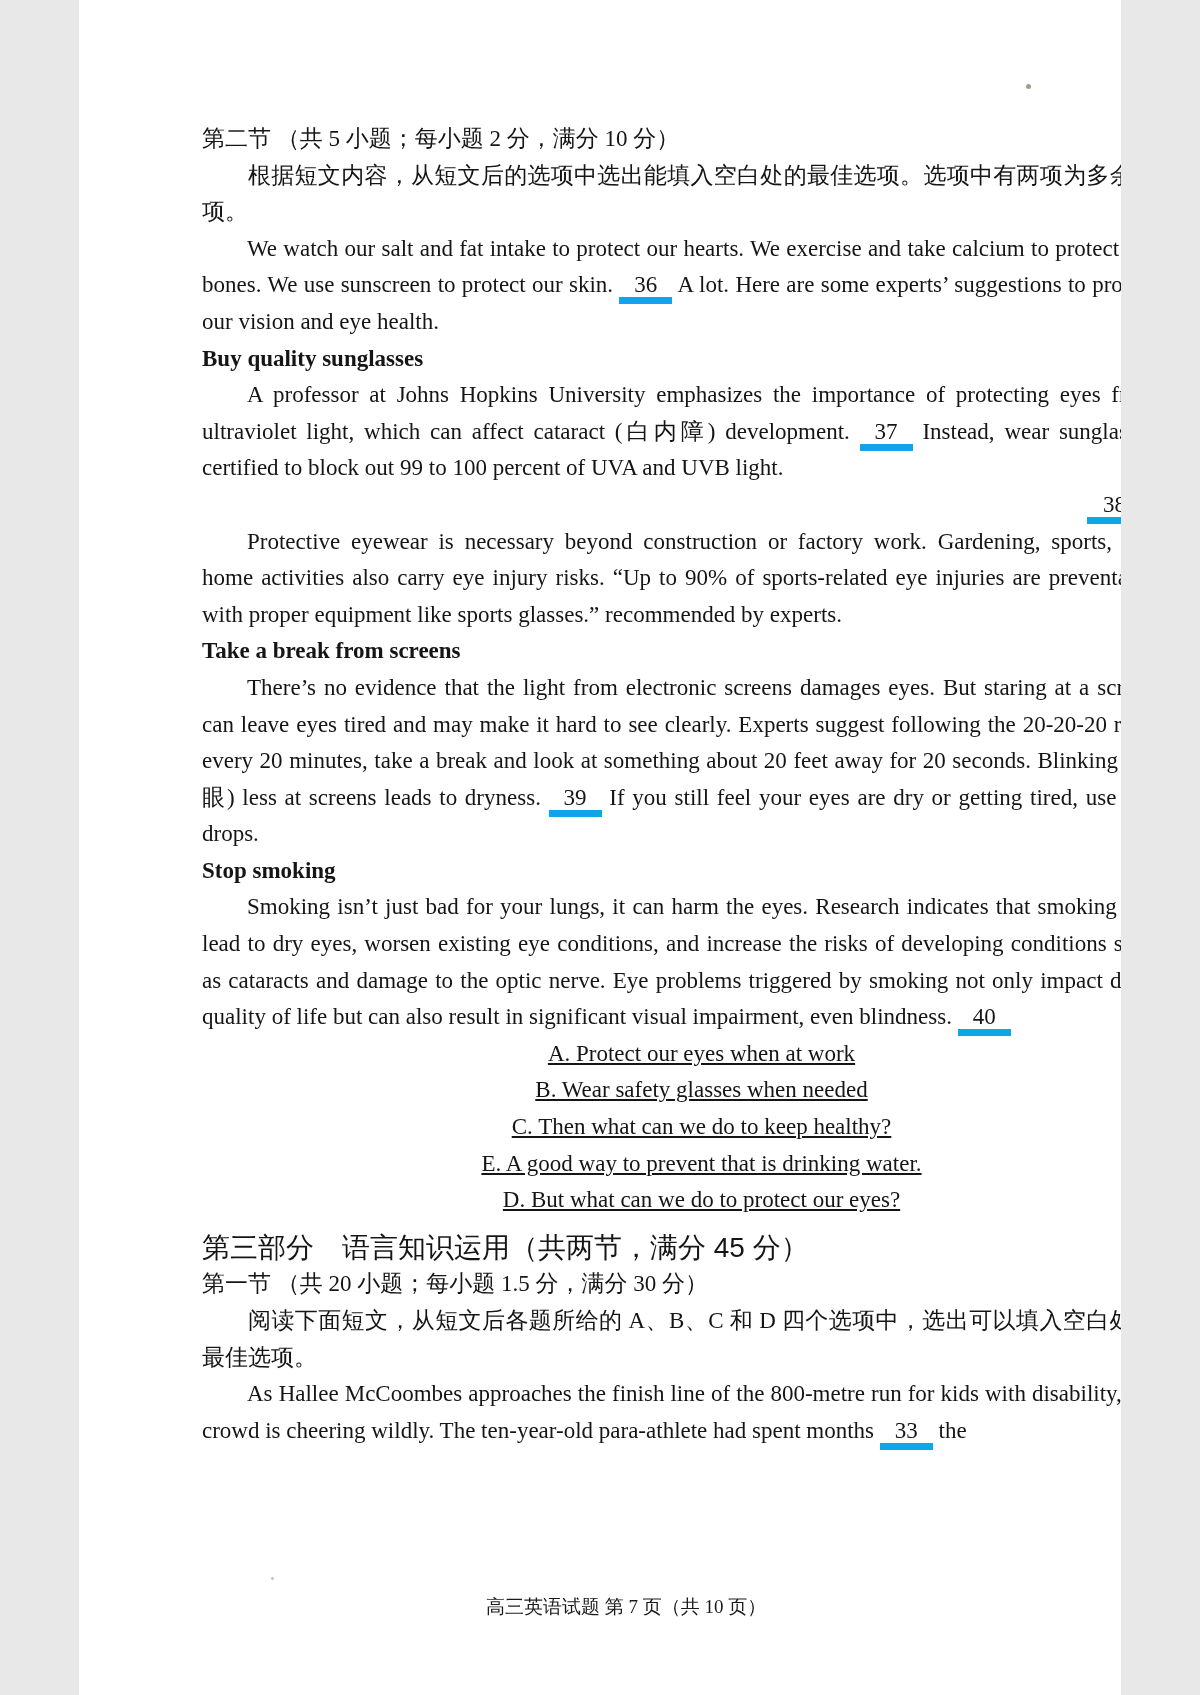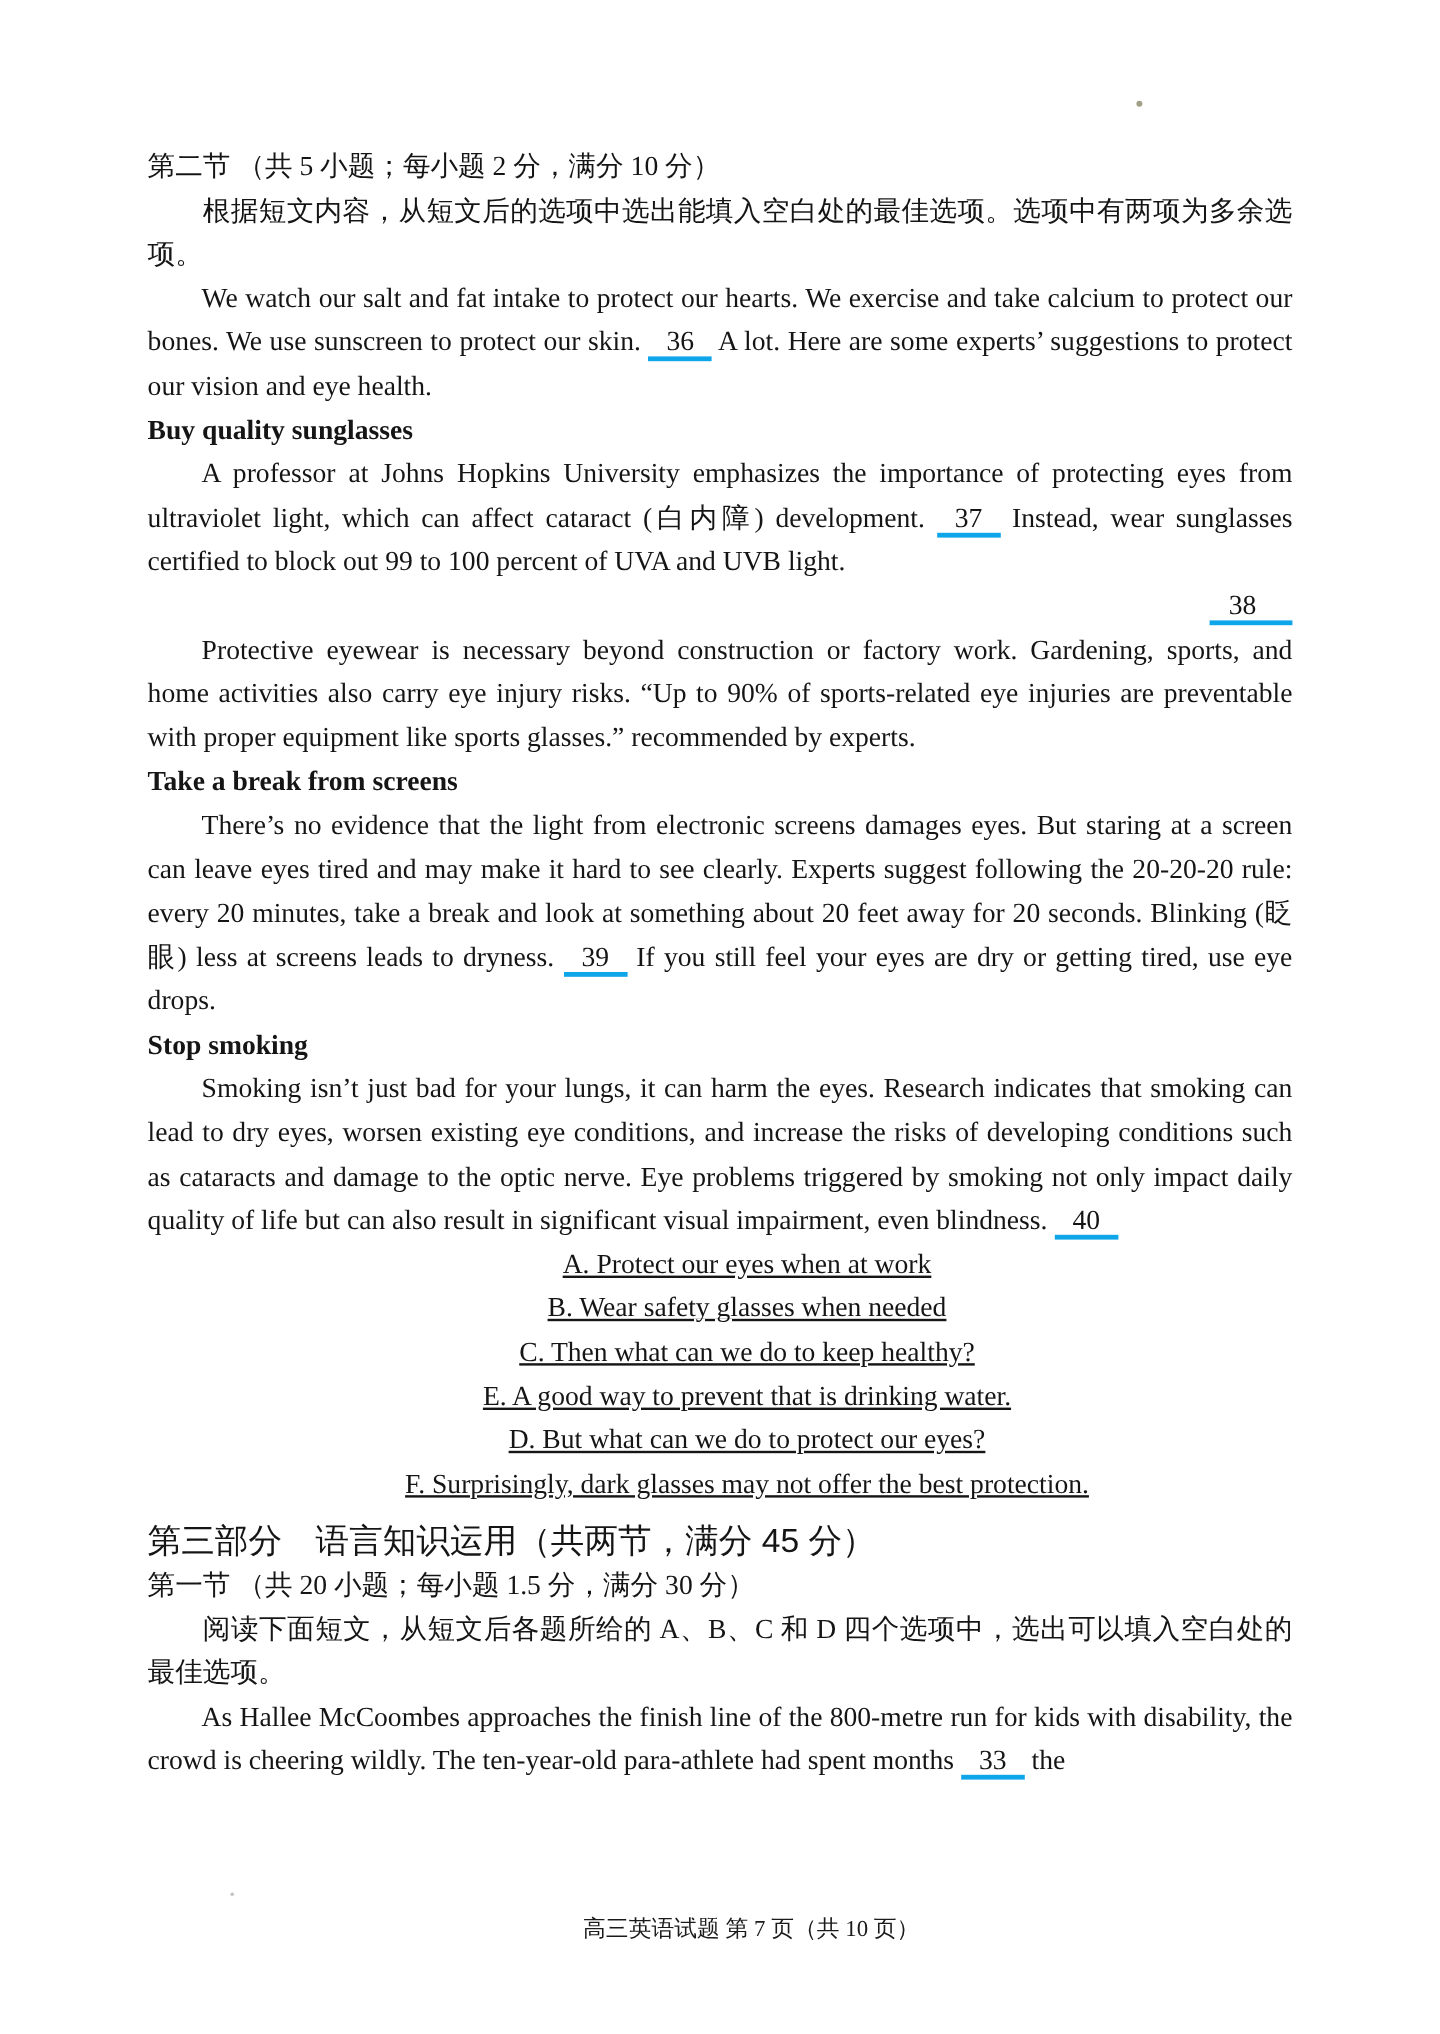--- a/index.html
+++ b/index.html
@@ -1,18 +1,18 @@
 <!DOCTYPE html>
 <html><head>
 <meta charset="utf-8">
 <style>
   html,body { margin:0; padding:0; background:#e8e8e8; }
   .page {
     position:relative;
-    width:1200px; height:1695px;
+    width:1042px; height:1695px;
     margin:0 auto;
     background:#ffffff;
     overflow:hidden;
     font-family:"Liberation Serif","DejaVu Serif",serif;
     color:#151515;
   }
   .content {
     position:absolute;
     left:123px; top:121px;
     width:954px;
@@ -24,21 +24,21 @@
   .en-heading{ font-weight:700; text-align:left; }
   .option    { padding-left:45px; text-align:center;text-decoration:underline; }
   .blank-line{ text-align:right; }
   .part-heading {
     font-family:"Liberation Sans","DejaVu Sans",sans-serif;
     font-weight:400;
     font-size:28px;
     margin-top:11px;
   }
   .blank {
-    border-bottom:4px solid #0ea5e9;
+    border-bottom:7px solid #0ea5e9;
     padding:0 15px;
     white-space:nowrap;
   }
   .blank-line .blank { padding:0 30px 0 16px; }
   .footer {
     position:absolute;
     left:0; top:1594px; width:100%;
     text-align:center;
     font-size:19px;
     color:#1a1a1a;
@@ -64,20 +64,19 @@
       <div class="line en-para"><span>Protective eyewear is necessary beyond construction or factory work. Gardening, sports, and home activities also carry eye injury risks. “Up to 90% of sports-related eye injuries are preventable with proper equipment like sports glasses.” recommended by experts.</span></div>
       <div class="line en-heading"><span>Take a break from screens</span></div>
       <div class="line en-para"><span>There’s no evidence that the light from electronic screens damages eyes. But staring at a screen can leave eyes tired and may make it hard to see clearly. Experts suggest following the 20-20-20 rule: every 20 minutes, take a break and look at something about 20 feet away for 20 seconds. Blinking (眨眼) less at screens leads to dryness. </span><span class="blank">39</span><span> If you still feel your eyes are dry or getting tired, use eye drops.</span></div>
       <div class="line en-heading"><span>Stop smoking</span></div>
       <div class="line en-para"><span>Smoking isn’t just bad for your lungs, it can harm the eyes. Research indicates that smoking can lead to dry eyes, worsen existing eye conditions, and increase the risks of developing conditions such as cataracts and damage to the optic nerve. Eye problems triggered by smoking not only impact daily quality of life but can also result in significant visual impairment, even blindness. </span><span class="blank">40</span></div>
       <div class="line option"><span>A. Protect our eyes when at work</span></div>
       <div class="line option"><span>B. Wear safety glasses when needed</span></div>
       <div class="line option"><span>C. Then what can we do to keep healthy?</span></div>
       <div class="line option"><span>E. A good way to prevent that is drinking water.</span></div>
       <div class="line option"><span>D. But what can we do to protect our eyes?</span></div>
-      <div class="line option"><span>F. Surprisingly, dark glasses may not offer the best protection.</span></div>
       <div class="line part-heading"><span>第三部分　语言知识运用（共两节，满分 45 分）</span></div>
       <div class="line cn-heading"><span>第一节 （共 20 小题；每小题 1.5 分，满分 30 分）</span></div>
       <div class="line cn-para"><span>阅读下面短文，从短文后各题所给的 A、B、C 和 D 四个选项中，选出可以填入空白处的最佳选项。</span></div>
       <div class="line en-para"><span>As Hallee McCoombes approaches the finish line of the 800-metre run for kids with disability, the crowd is cheering wildly. The ten-year-old para-athlete had spent months </span><span class="blank">33</span><span> the</span></div>
     </div>
   <div class="footer">高三英语试题 第 7 页（共 10 页）</div>
 </div>
 
 </body></html>

